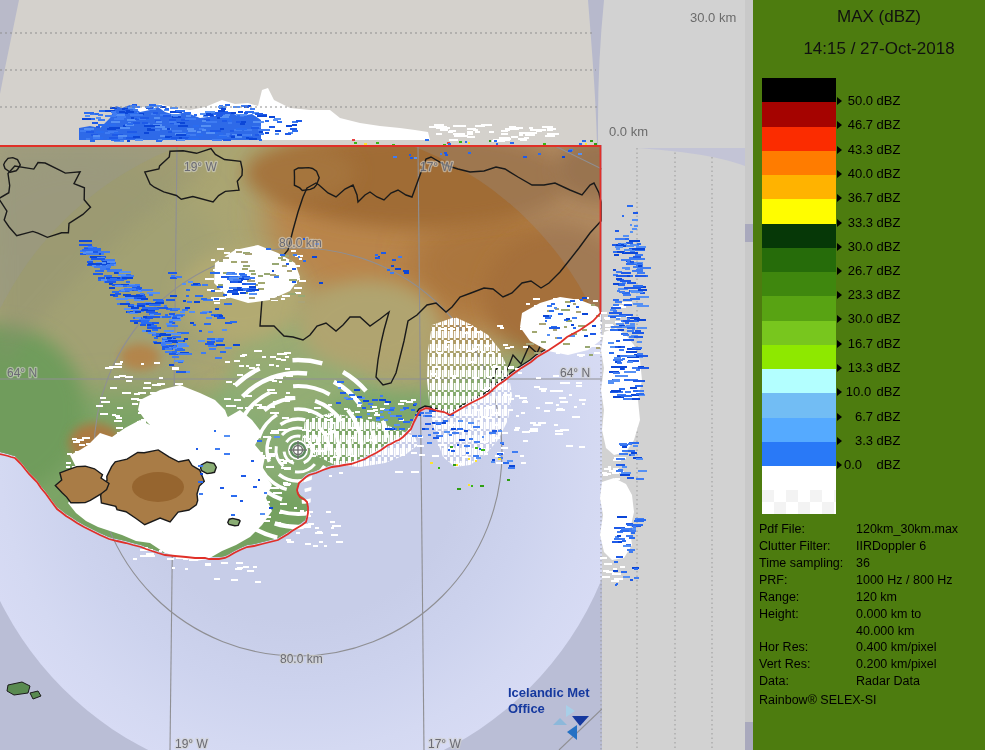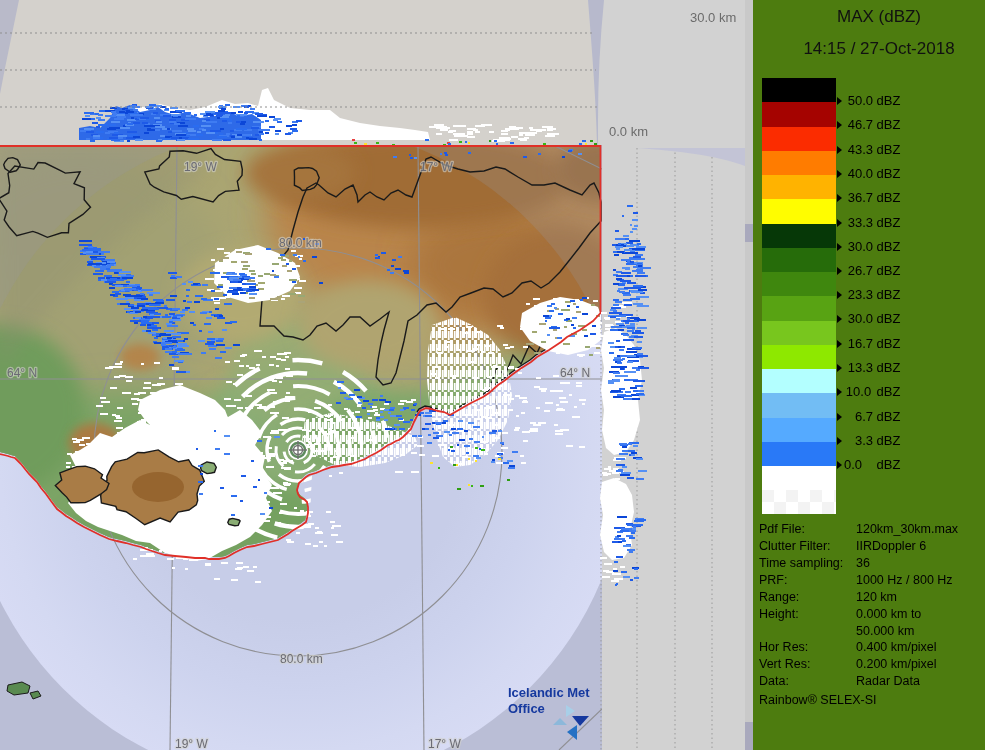--- a/index.html
+++ b/index.html
@@ -2183,21 +2183,21 @@
     <div style="position:absolute;left:103px;top:539px;font-size:12.5px;color:#000;white-space:nowrap">IIRDoppler 6</div>
     <div style="position:absolute;left:6px;top:556px;font-size:12.5px;color:#000;white-space:nowrap">Time sampling:</div>
     <div style="position:absolute;left:103px;top:556px;font-size:12.5px;color:#000;white-space:nowrap">36</div>
     <div style="position:absolute;left:6px;top:573px;font-size:12.5px;color:#000;white-space:nowrap">PRF:</div>
     <div style="position:absolute;left:103px;top:573px;font-size:12.5px;color:#000;white-space:nowrap">1000 Hz / 800 Hz</div>
     <div style="position:absolute;left:6px;top:590px;font-size:12.5px;color:#000;white-space:nowrap">Range:</div>
     <div style="position:absolute;left:103px;top:590px;font-size:12.5px;color:#000;white-space:nowrap">120 km</div>
     <div style="position:absolute;left:6px;top:607px;font-size:12.5px;color:#000;white-space:nowrap">Height:</div>
     <div style="position:absolute;left:103px;top:607px;font-size:12.5px;color:#000;white-space:nowrap">0.000 km to</div>
     <div style="position:absolute;left:6px;top:624px;font-size:12.5px;color:#000;white-space:nowrap"></div>
-    <div style="position:absolute;left:103px;top:624px;font-size:12.5px;color:#000;white-space:nowrap">50.000 km</div>
+    <div style="position:absolute;left:103px;top:624px;font-size:12.5px;color:#000;white-space:nowrap">40.000 km</div>
     <div style="position:absolute;left:6px;top:640px;font-size:12.5px;color:#000;white-space:nowrap">Hor Res:</div>
     <div style="position:absolute;left:103px;top:640px;font-size:12.5px;color:#000;white-space:nowrap">0.400 km/pixel</div>
     <div style="position:absolute;left:6px;top:657px;font-size:12.5px;color:#000;white-space:nowrap">Vert Res:</div>
     <div style="position:absolute;left:103px;top:657px;font-size:12.5px;color:#000;white-space:nowrap">0.200 km/pixel</div>
     <div style="position:absolute;left:6px;top:674px;font-size:12.5px;color:#000;white-space:nowrap">Data:</div>
     <div style="position:absolute;left:103px;top:674px;font-size:12.5px;color:#000;white-space:nowrap">Radar Data</div>
     <div style="position:absolute;left:6px;top:693px;font-size:12.5px;color:#000;white-space:nowrap">Rainbow® SELEX-SI</div>
 </div>
 <div class="glabel" style="left:690px;top:10px">30.0 km</div>
 <div class="glabel" style="left:609px;top:124px">0.0 km</div>

